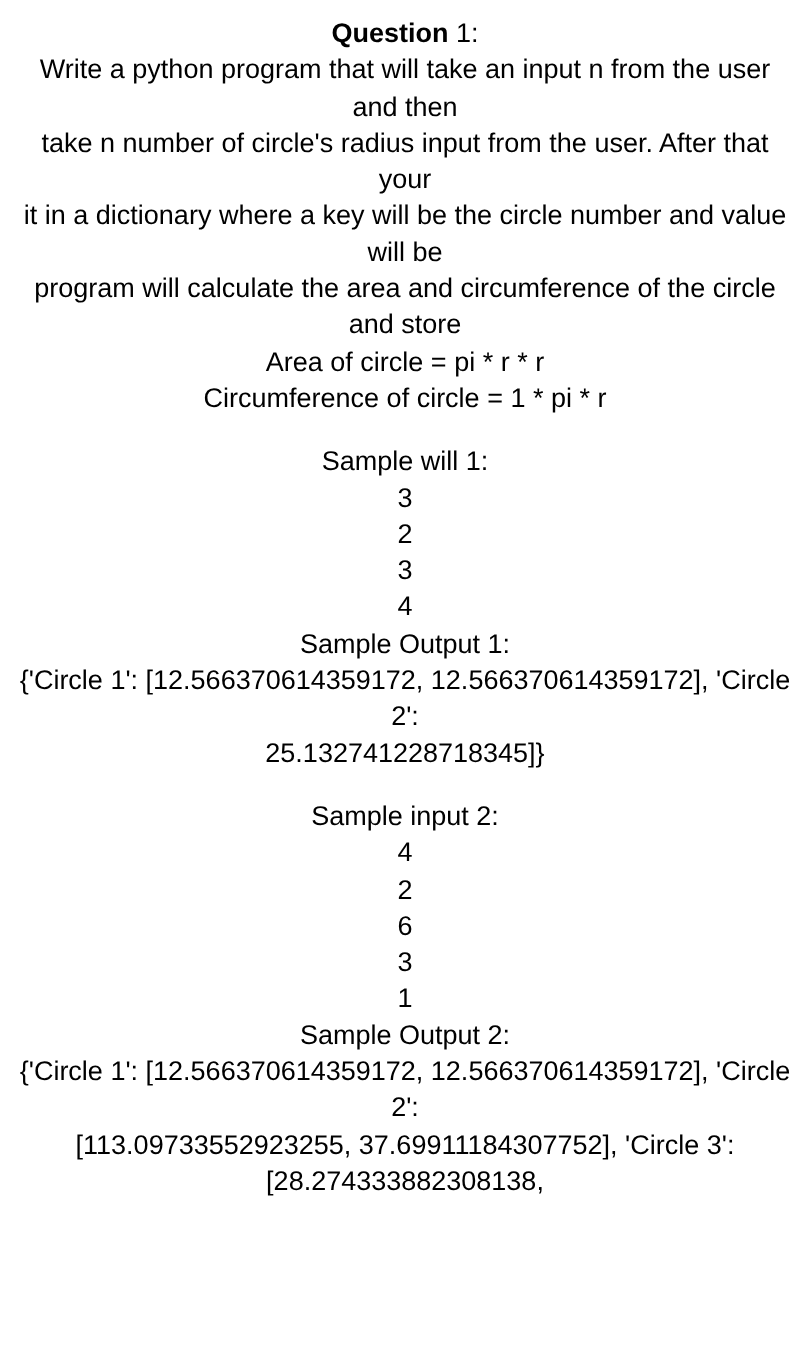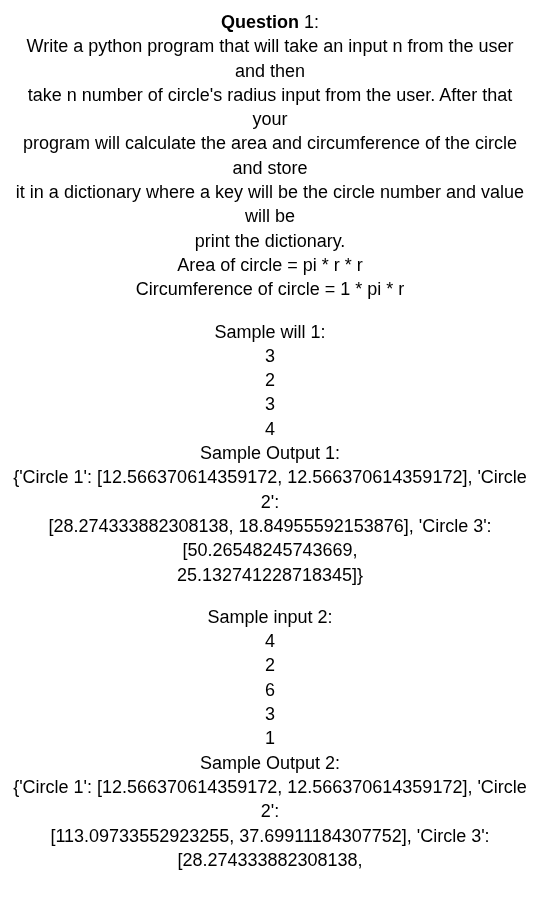--- a/index.html
+++ b/index.html
@@ -36,37 +36,35 @@
 </head>
 <body>
 
 <div class="block">
   <span class="question-label">
     <span class="bold">Question</span><span> 1:</span>
   </span>
   <div>
     <span class="line">Write a python program that will take an input n from the user and then</span>
     <span class="line">take n number of circle's radius input from the user. After that your</span>
+    <span class="line">it in a dictionary where a key will be the circle number and value will be</span>
     <span class="line">program will calculate the area and circumference of the circle and store</span>
-    <span class="line">it in a dictionary where a key will be the circle number and value will be</span>
-    <span class="line">print the dictionary.</span>
     <span class="line">Area of circle = pi * r * r</span>
     <span class="line">Circumference of circle = 1 * pi * r</span>
   </div>
 </div>
 
 <div class="block section-gap">
   <span class="line">Sample will 1:</span>
   <span class="line">3</span>
   <span class="line">2</span>
   <span class="line">3</span>
   <span class="line">4</span>
   <span class="line">Sample Output 1:</span>
   <span class="line">{'Circle 1': [12.566370614359172, 12.566370614359172], 'Circle 2':</span>
-  <span class="line">[28.274333882308138, 18.84955592153876], 'Circle 3': [50.26548245743669,</span>
   <span class="line">25.132741228718345]}</span>
 </div>
 
 <div class="block section-gap">
   <span class="line">Sample input 2:</span>
   <span class="line">4</span>
   <span class="line">2</span>
   <span class="line">6</span>
   <span class="line">3</span>
   <span class="line">1</span>

